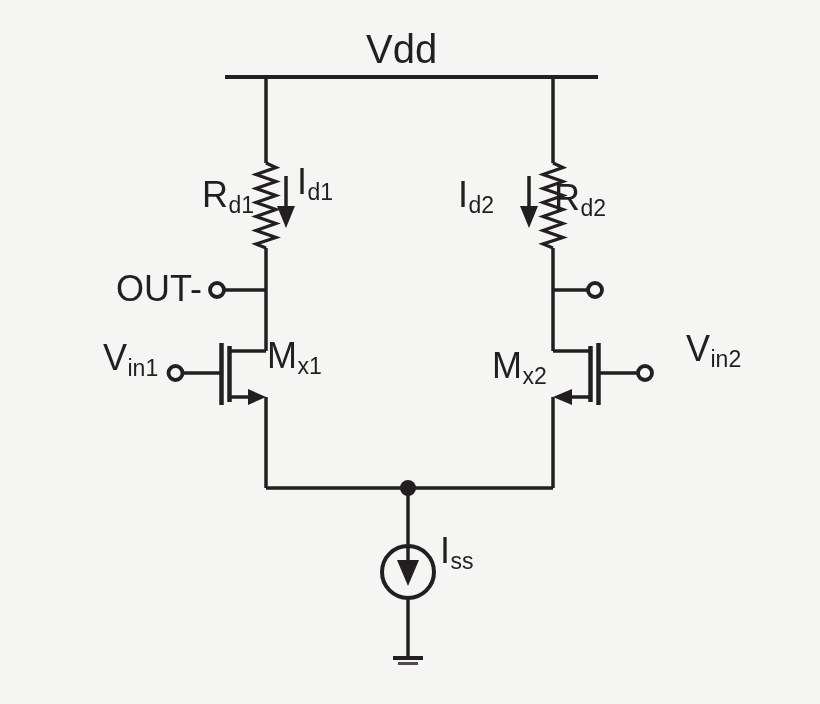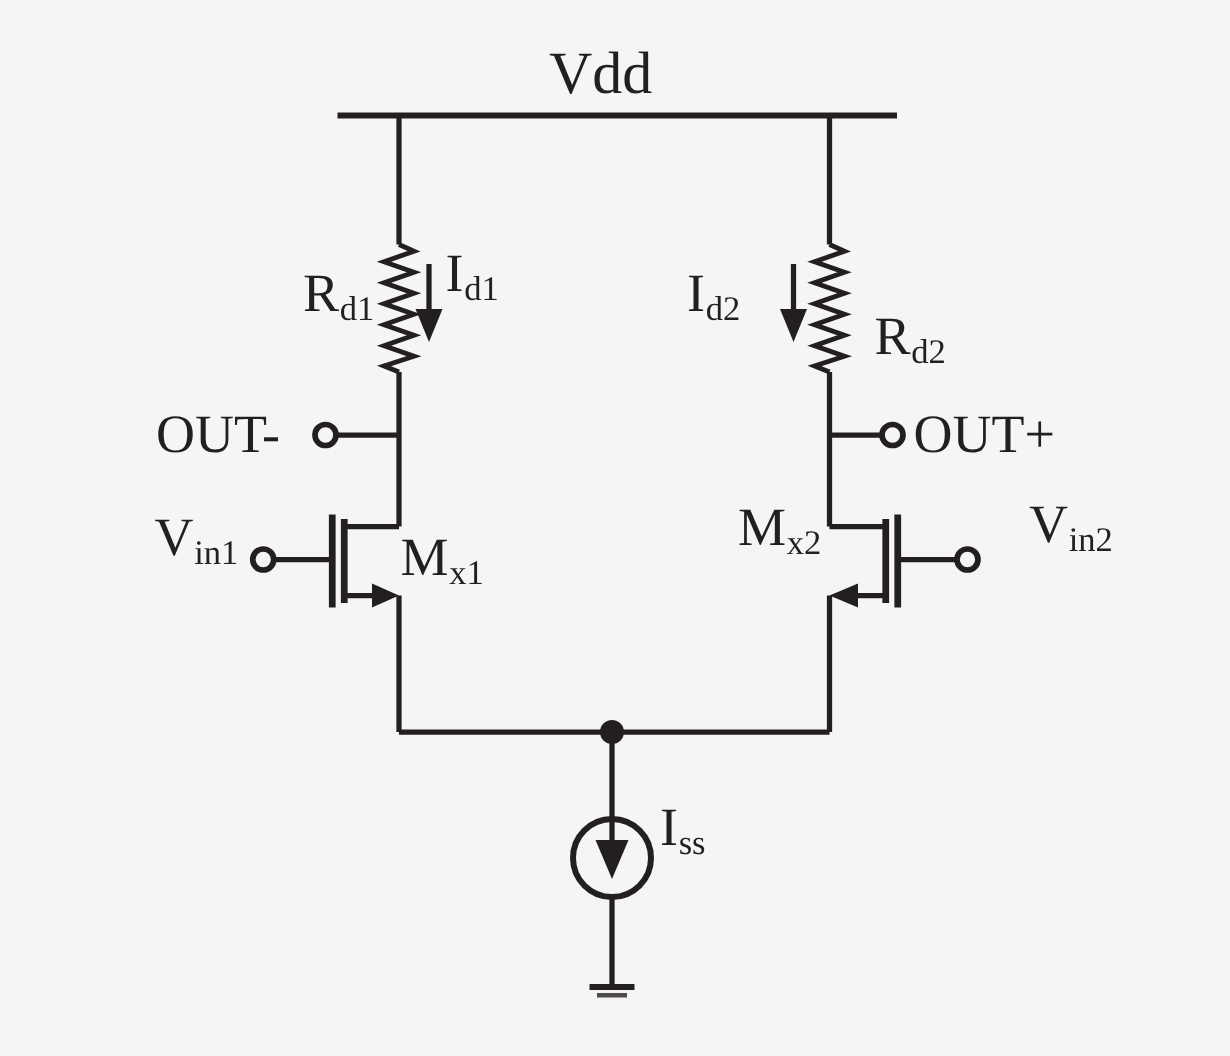--- a/index.html
+++ b/index.html
@@ -6,21 +6,21 @@
     margin: 0;
     padding: 0;
     background: #f5f5f4;
   }
   .stage {
     position: relative;
     width: 820px;
     height: 704px;
     background: #f5f5f4;
     overflow: hidden;
-    font-family: Liberation Serif, serif;
+    font-family: Liberation Sans, sans-serif;
     color: #231f20;
   }
   .stage svg {
     position: absolute;
     left: 0;
     top: 0;
   }
   .lbl {
     position: absolute;
     font-size: 36px;
@@ -120,29 +120,28 @@
   </svg>
 
   <div class="lbl vdd" style="left:366px; top:29px;">Vdd</div>
 
   <div class="lbl" style="left:202px; top:177px;"><span>R</span><sub>d1</sub></div>
 
   <div class="lbl" style="left:297px; top:164px;"><span>I</span><sub>d1</sub></div>
 
   <div class="lbl" style="left:458px; top:177px;"><span>I</span><sub>d2</sub></div>
 
-  <div class="lbl" style="left:583px; top:180px;margin-top:26px;"><span>R</span><sub>d2</sub></div>
+  <div class="lbl" style="left:554px; top:180px;"><span>R</span><sub>d2</sub></div>
 
-  <div class="lbl" style="left:104px; top:271px;">OUT-</div>
+  <div class="lbl" style="left:116px; top:271px;">OUT-</div>
 
-  <div class="lbl" style="left:609px; top:271px;">OUT+</div>
 
   <div class="lbl" style="left:103px; top:340px;"><span>V</span><sub>in1</sub></div>
 
-  <div class="lbl" style="left:267px; top:353px;"><span>M</span><sub>x1</sub></div>
+  <div class="lbl" style="left:267px; top:338px;"><span>M</span><sub>x1</sub></div>
 
-  <div class="lbl" style="left:492px; top:333px;"><span>M</span><sub>x2</sub></div>
+  <div class="lbl" style="left:492px; top:348px;"><span>M</span><sub>x2</sub></div>
 
   <div class="lbl" style="left:658px; top:331px;margin-left:28px;"><span>V</span><sub>in2</sub></div>
 
   <div class="lbl" style="left:440px; top:533px;"><span>I</span><sub>ss</sub></div>
 
 </div>
 
 </body></html>

